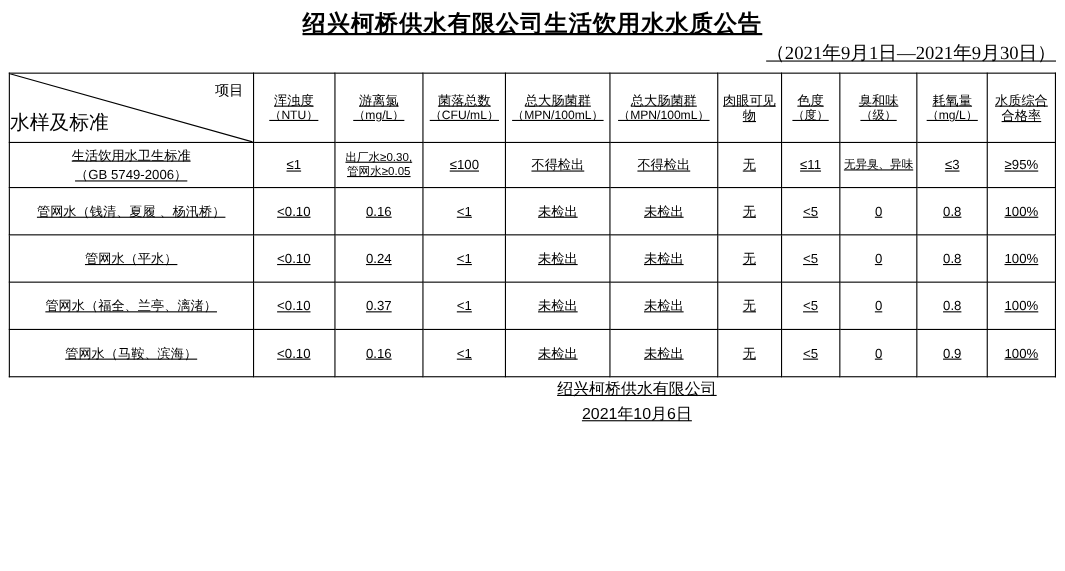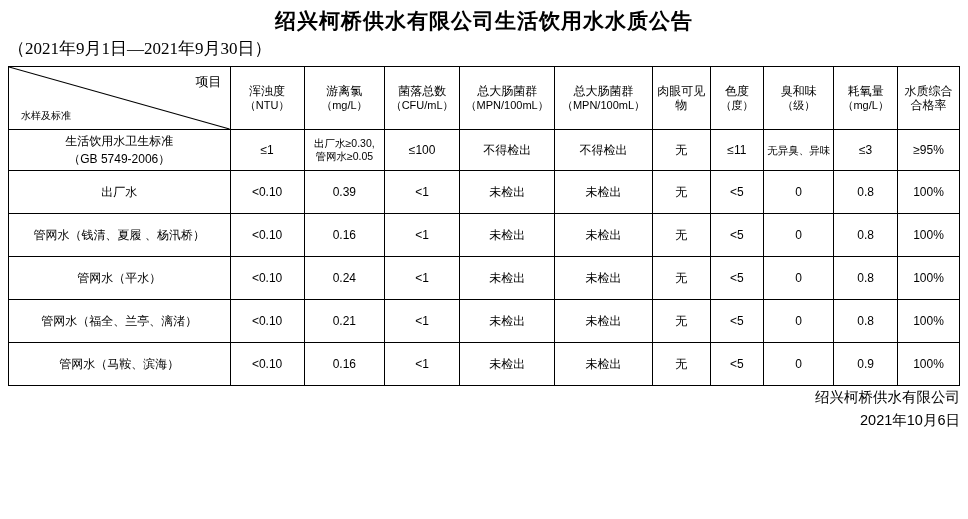--- a/index.html
+++ b/index.html
@@ -13,31 +13,32 @@
     font-family: "Liberation Sans", sans-serif;
     color: #000;
     overflow: hidden;
   }
   .page {
     width: 968px;
     height: 381px;
     position: relative;
     box-sizing: border-box;
     padding: 6px 8px 0 8px;
+    text-decoration: underline;
   }
   .title {
     text-align: center;
     font-size: 21px;
     font-weight: bold;
     letter-spacing: 1px;
     line-height: 30px;
     font-family: "Liberation Serif", serif;
   }
   .subtitle {
-    text-align: left;
+    text-align: right;
     font-size: 17px;
     line-height: 26px;
     font-family: "Liberation Serif", serif;
     margin-bottom: 4px;
   }
   table.main {
     width: 952px;
     border-collapse: collapse;
     table-layout: fixed;
   }
@@ -62,23 +63,23 @@
     height: 100%;
   }
   td.corner .lbl-item {
     position: absolute;
     right: 8px;
     top: 6px;
     font-size: 13px;
   }
   td.corner .lbl-sample {
     position: absolute;
-    left: 12px;
+    left: 0;
     bottom: 6px;
-    font-size: 10px;
+    font-size: 18px;
   }
   .hdr {
     font-size: 12px;
     line-height: 14px;
     margin-top: 24px;
   }
   .hdr .unit {
     font-size: 11px;
   }
   td.rowlabel {
@@ -100,21 +101,21 @@
     font-size: 12.5px;
     height: 38px;
   }
   .note {
     margin-top: 6px;
     font-size: 14.5px;
     line-height: 22px;
     font-family: "Liberation Sans", sans-serif;
   }
   .sign {
-    text-align: right;
+    text-align: center;
     font-size: 14.5px;
     line-height: 23px;
     font-family: "Liberation Sans", sans-serif;
     padding-left: 190px;
   }
 </style>
 </head>
 <body>
 
 <div class="page">
@@ -200,67 +201,54 @@
         <td class="std">≤100</td>
         <td class="std">不得检出</td>
         <td class="std">不得检出</td>
         <td class="std">无</td>
         <td class="std">≤11</td>
         <td class="std small">无异臭、异味</td>
         <td class="std">≤3</td>
         <td class="std">≥95%</td>
       </tr>
 
-      <tr>
-        <td class="rowlabel">出厂水</td>
-        <td class="val">&lt;0.10</td>
-        <td class="val">0.39</td>
+
+
+      <tr>
+        <td class="rowlabel">管网水（钱清、夏履 、杨汛桥）</td>
+        <td class="val">&lt;0.10</td>
+        <td class="val">0.16</td>
         <td class="val">&lt;1</td>
         <td class="val">未检出</td>
         <td class="val">未检出</td>
         <td class="val">无</td>
         <td class="val">&lt;5</td>
         <td class="val">0</td>
         <td class="val">0.8</td>
         <td class="val">100%</td>
       </tr>
 
-
-      <tr>
-        <td class="rowlabel">管网水（钱清、夏履 、杨汛桥）</td>
-        <td class="val">&lt;0.10</td>
-        <td class="val">0.16</td>
+      <tr>
+        <td class="rowlabel">管网水（平水）</td>
+        <td class="val">&lt;0.10</td>
+        <td class="val">0.24</td>
         <td class="val">&lt;1</td>
         <td class="val">未检出</td>
         <td class="val">未检出</td>
         <td class="val">无</td>
         <td class="val">&lt;5</td>
         <td class="val">0</td>
         <td class="val">0.8</td>
         <td class="val">100%</td>
       </tr>
 
       <tr>
-        <td class="rowlabel">管网水（平水）</td>
-        <td class="val">&lt;0.10</td>
-        <td class="val">0.24</td>
-        <td class="val">&lt;1</td>
-        <td class="val">未检出</td>
-        <td class="val">未检出</td>
-        <td class="val">无</td>
-        <td class="val">&lt;5</td>
-        <td class="val">0</td>
-        <td class="val">0.8</td>
-        <td class="val">100%</td>
-      </tr>
-
-      <tr>
         <td class="rowlabel">管网水（福全、兰亭、漓渚）</td>
         <td class="val">&lt;0.10</td>
-        <td class="val">0.21</td>
+        <td class="val">0.37</td>
         <td class="val">&lt;1</td>
         <td class="val">未检出</td>
         <td class="val">未检出</td>
         <td class="val">无</td>
         <td class="val">&lt;5</td>
         <td class="val">0</td>
         <td class="val">0.8</td>
         <td class="val">100%</td>
       </tr>
 

